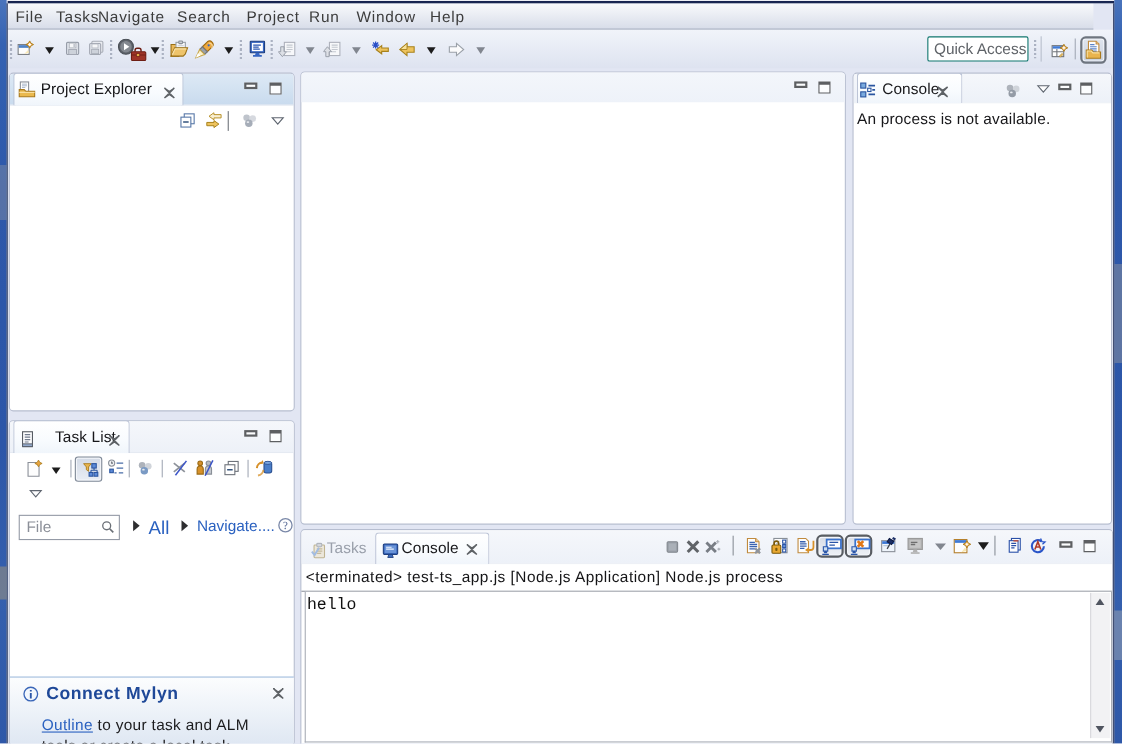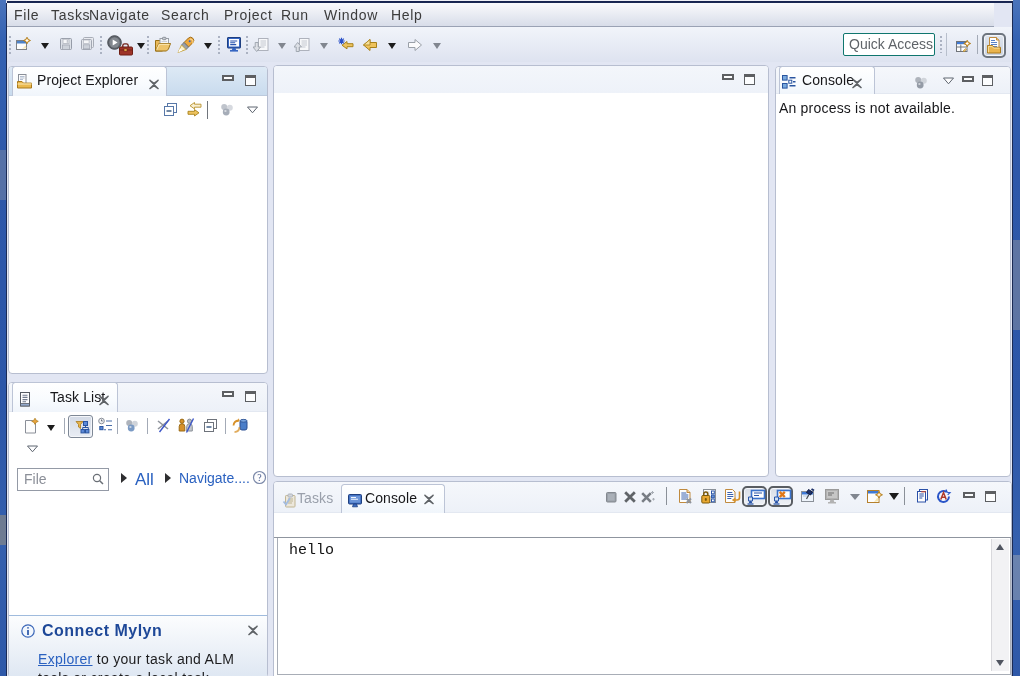--- a/index.html
+++ b/index.html
@@ -284,21 +284,21 @@
     </svg>
   <div class="abs" style="left:0;top:232px;width:258px;height:64px;background:linear-gradient(#fcfdfe,#dde6f2);border-top:1px solid #9fbbdd;"></div>
   <svg class="i" style="left:11px;top:240px" width="16" height="16" viewBox="0 0 16 16">
       <circle cx="8" cy="8" r="6.2" fill="#f2f7fd" stroke="#3a66b8" stroke-width="1.2"></circle>
       <path d="M8 4.2 v1.4 M8 7 v5" stroke="#2a56a8" stroke-width="1.7"></path>
     </svg>
   <span class="abs" style="left:33px;top:239px;font-size:16px;font-weight:bold;letter-spacing:0.5px;color:#1e4898">Connect Mylyn</span>
   <svg class="i" style="left:238px;top:242px" width="12" height="11" viewBox="0 0 12 11">
       <path d="M1.5 1 L6 4.2 L10.5 1 M1.5 10 L6 6.8 L10.5 10 M1.5 1 L10.5 10 M10.5 1 L1.5 10" stroke="#5e6266" stroke-width="1.3" fill="none"></path>
     </svg>
-  <span class="abs" style="left:29px;top:268px;font-size:14px;letter-spacing:0.3px;color:#1c1c1e"><span class="lnk">Explorer</span> to your task and ALM</span>
+  <span class="abs" style="left:29px;top:268px;font-size:14px;letter-spacing:0.3px;color:#1c1c1e"><span class="lnk">Outline</span> to your task and ALM</span>
   <span class="abs" style="left:29px;top:287px;font-size:14px;letter-spacing:0.3px;color:#1c1c1e">tools or create a local task.</span>
 </div>
 
 <div class="panel" id="ed" style="left:273px;top:65px;width:496px;height:412px;">
   <div class="phead" style="height:27px;background:linear-gradient(#f3f6fb,#eef2f9);border-bottom:none;"></div>
   <div class="minbtn" style="left:448px;top:8px"></div>
   <div class="maxbtn" style="left:470px;top:8px"></div>
 </div>
 
 <div class="panel" id="ol" style="left:775px;top:66px;width:236px;height:411px;">
@@ -431,21 +431,22 @@
       <path d="M4.3 6 h4.5 M4.3 8 h4.5 M4.3 10 h3" stroke="#2a50a8" stroke-width="1.1"></path>
       <path d="M6.3 3.8 h4.5" stroke="#d04828" stroke-width="1.1"></path>
     </svg>
   <svg class="i" style="left:661px;top:6px" width="17" height="17" viewBox="0 0 17 17">
       <path d="M14 8.5 a5.5 5.5 0 1 1 -2.2 -4.4" fill="none" stroke="#2a55c8" stroke-width="1.9"></path>
       <path d="M11 1.5 l1.2 2.8 2.8 0.4 -2.3 2" fill="none" stroke="#2a55c8" stroke-width="1.2"></path>
       <path d="M5.8 11.5 L8.5 4.5 L11.2 11.5 M6.8 9.3 h3.4" stroke="#b03a28" stroke-width="1.5" fill="none"></path>
     </svg>
   <div class="minbtn" style="left:689px;top:10px"></div>
   <div class="maxbtn" style="left:711px;top:9px"></div>
+  <span class="abs" style="left:4px;top:34px;font-size:14px;letter-spacing:0.45px;color:#141416;white-space:nowrap">&lt;terminated&gt; test-ts_app.js [Node.js Application] Node.js process</span>
   <div class="abs" style="left:0px;top:55px;width:737px;height:1px;background:#8f959f"></div>
   <div class="abs" style="left:3px;top:56px;width:732px;height:136px;border:1px solid #a8adb6;border-top:none;background:#fff;">
-    <span style="position:absolute;left:11px;top:4px;font-family:'Liberation Mono',monospace;font-size:15px;color:#111">hello</span>
+    <span style="position:absolute;left:1px;top:4px;font-family:'Liberation Mono',monospace;font-size:15px;color:#111">hello</span>
     <div style="position:absolute;right:1px;top:1px;width:17px;height:132px;background:#f2f2f4;border-left:1px solid #d8d8dc;">
       <div style="position:absolute;left:4px;top:5px;width:0;height:0;border-left:4.5px solid transparent;border-right:4.5px solid transparent;border-bottom:6px solid #505560"></div>
       <div style="position:absolute;left:4px;bottom:5px;width:0;height:0;border-left:4.5px solid transparent;border-right:4.5px solid transparent;border-top:6px solid #505560"></div>
     </div>
   </div>
 </div>
 
 </body></html>

